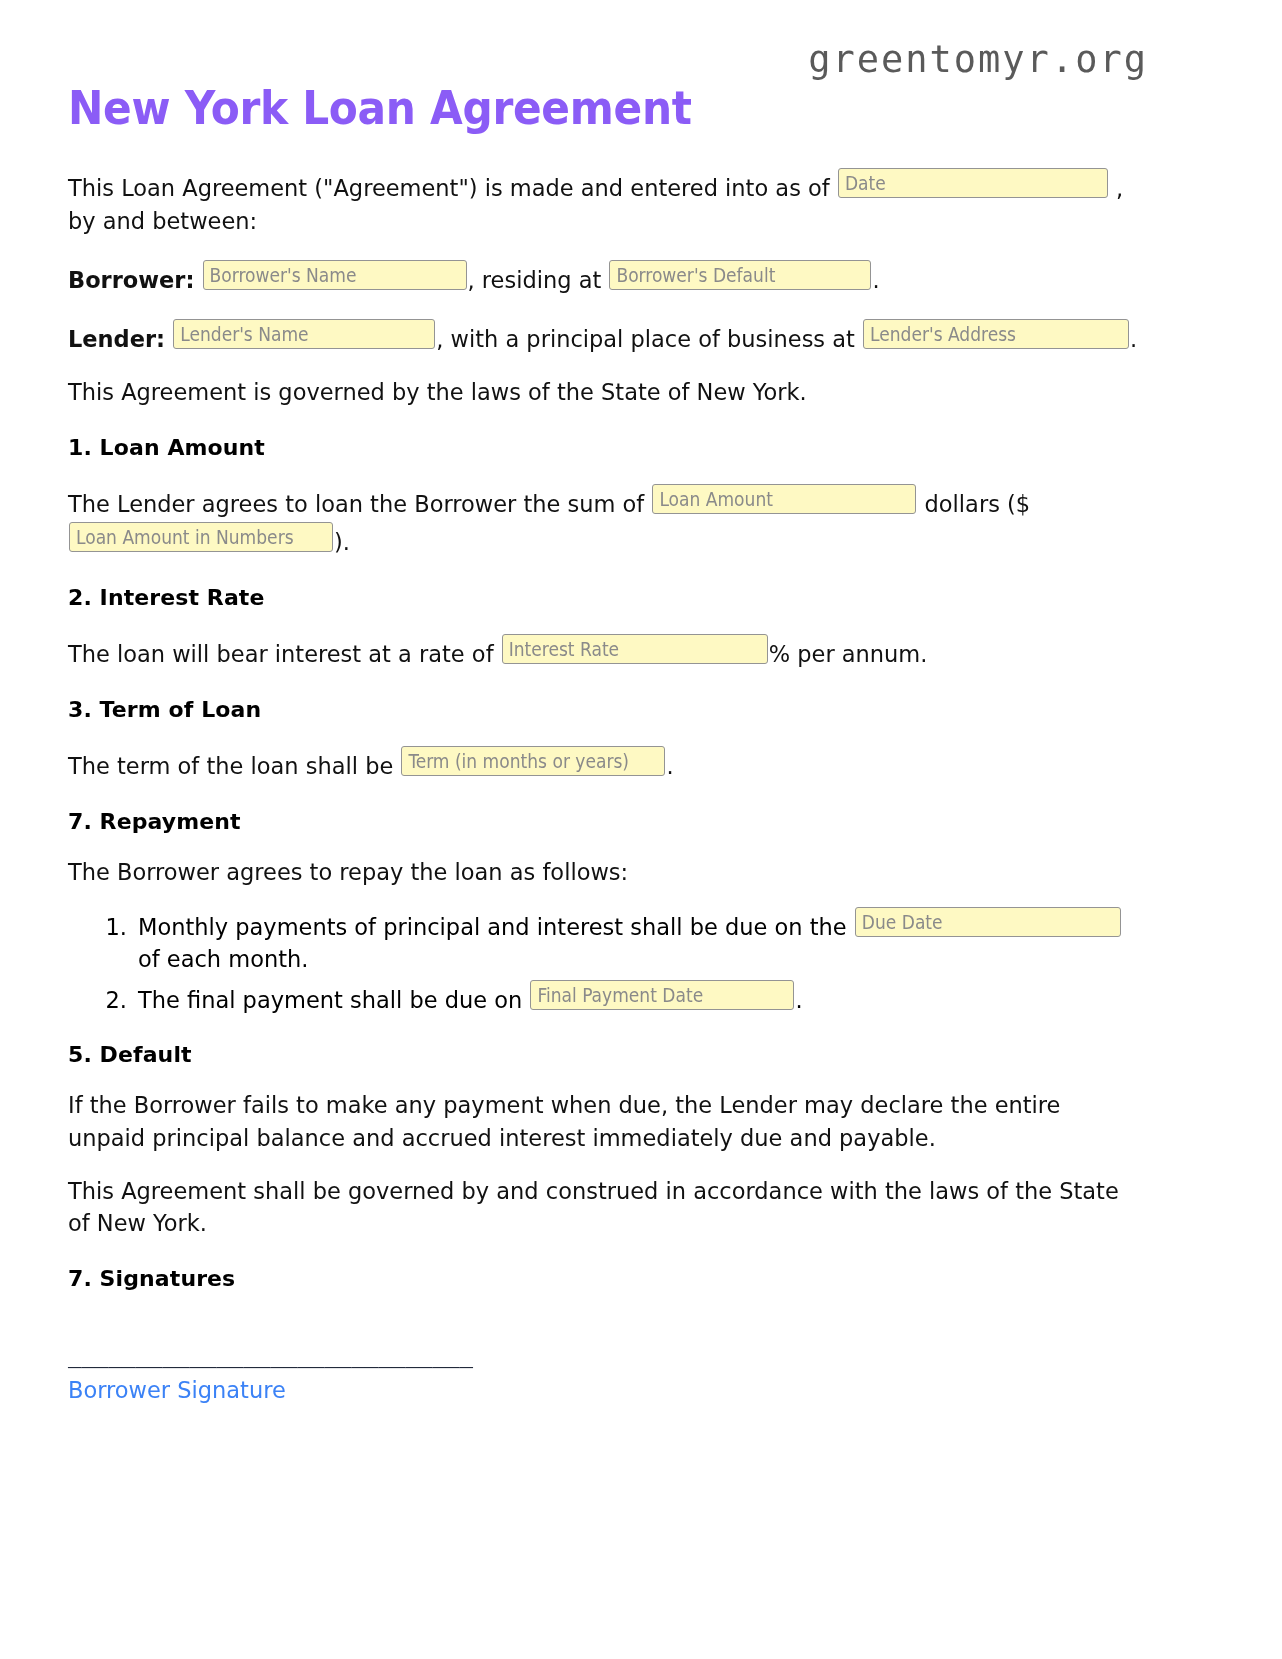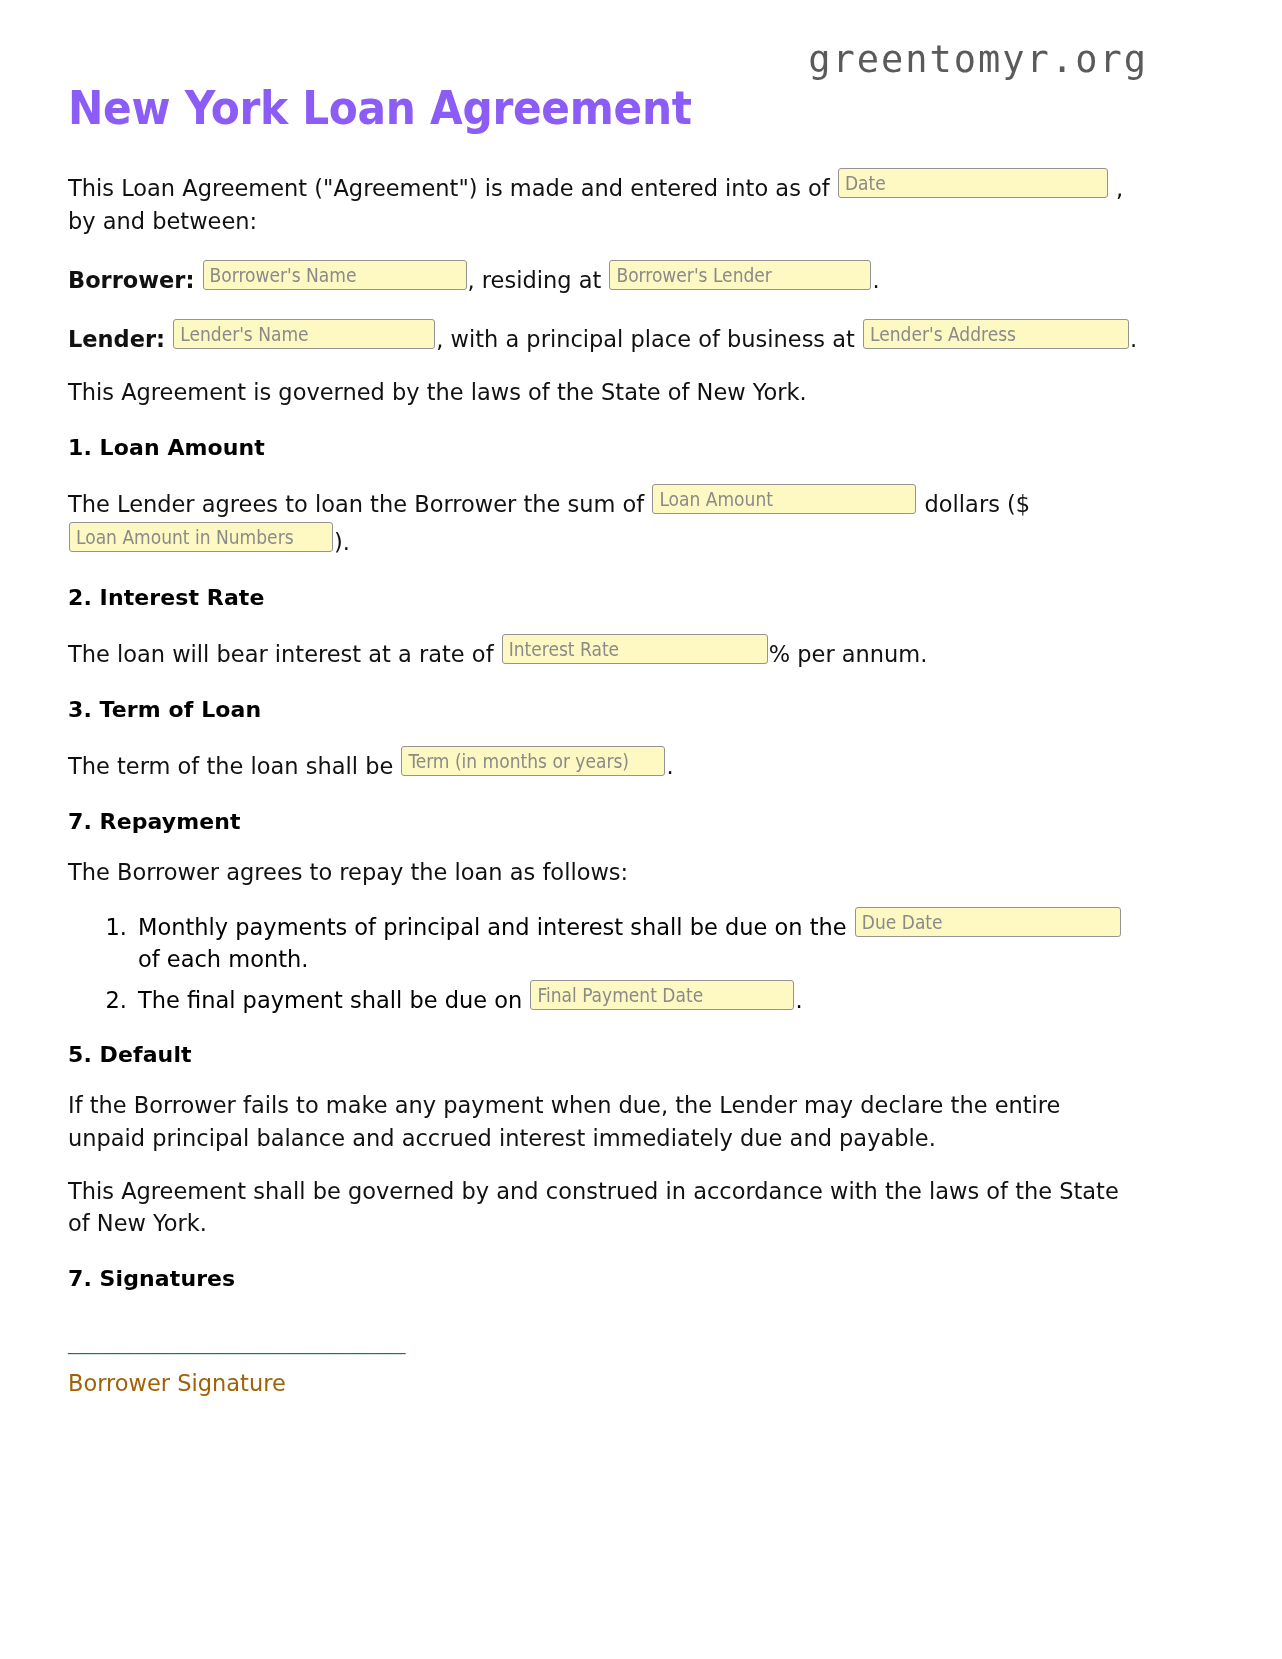--- a/index.html
+++ b/index.html
@@ -99,30 +99,30 @@
     margin: 0 0 12px 0;
     padding-left: 66px;
     font-size: 22.5px;
     line-height: 1.44;
   }
   ol.repay li {
     margin-bottom: 2px;
     padding-left: 4px;
   }
   .sig-line {
-    margin-top: 40px;
+    margin-top: 56px;
     font-size: 22.5px;
     letter-spacing: 0px;
-    color: #0f766e;
-    font-family: Liberation Serif, serif;
+    color: #0f172a;
+    font-family: Liberation Mono, monospace;
   }
   .sig-label {
-    margin-top: 13px;
+    margin-top: 4px;
     font-size: 22.5px;
-    color: #a16207;
+    color: #3b82f6;
   }
 </style>
 </head>
 <body>
 
 <div class="page">
 
   <div class="watermark">greentomyr.org</div>
 
   <h1 class="doc-title">New York Loan Agreement</h1>
@@ -131,21 +131,21 @@
 
     <p class="para">
       <span>This Loan Agreement ("Agreement") is made and entered into as of</span>
       <span class="fld w-date">Date</span>
       <span>, by and between:</span>
     </p>
 
     <p class="para">
       <strong class="lbl">Borrower:</strong>
       <span class="fld w-bname">Borrower's Name</span><span>, residing at</span>
-      <span class="fld w-baddr">Borrower's Lender</span><span>.</span>
+      <span class="fld w-baddr">Borrower's Default</span><span>.</span>
     </p>
 
     <p class="para">
       <strong class="lbl">Lender:</strong>
       <span class="fld w-lname">Lender's Name</span><span>, with a principal place of business at</span>
       <span class="fld w-laddr">Lender's Address</span><span>.</span>
     </p>
 
     <p class="para">This Agreement is governed by the laws of the State of New York.</p>
 

